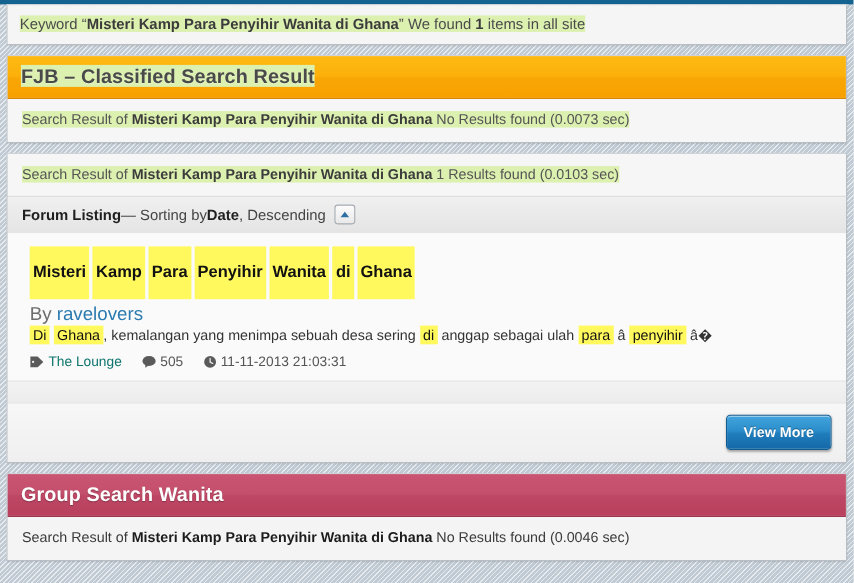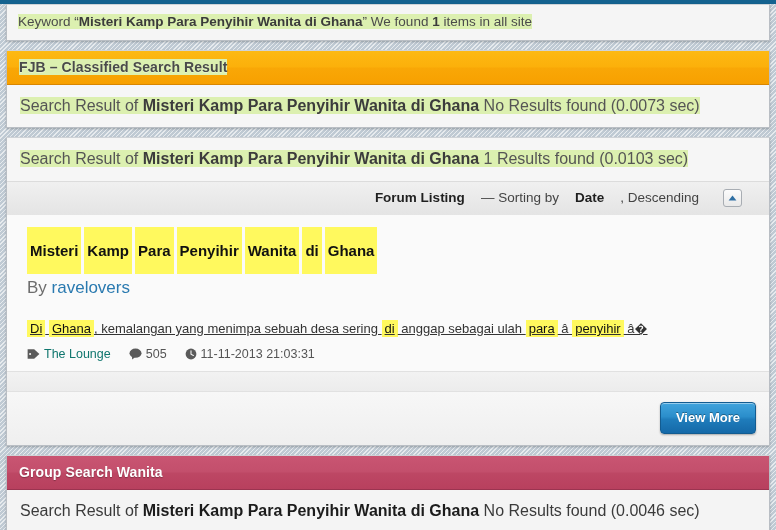--- a/index.html
+++ b/index.html
@@ -44,21 +44,21 @@
     padding: 9px 11px 10px 11px;
     font-size: 13.5px;
     color: #4b4b4b;
     line-height: 1.2;
   }
   .hl-sel { background: #dcf0b0; }
   .keyword-strip b { color: #3b3b3b; }
   
   .sec-head {
     padding: 8px 12px 9px 12px;
-    font-size: 14px;
+    font-size: 18px;
     font-weight: bold;
     letter-spacing: 0.1px;
   }
   .sec-head.fjb {
     background: linear-gradient(to bottom, #fdb913 0%, #fcb00a 48%, #f9a706 52%, #f7a000 100%);
     border-bottom: 1px solid #d98600;
     color: #4a4a4a;
     text-shadow: 0 1px 0 rgba(255,255,255,0.35);
   }
   .sec-head.forum {
@@ -70,36 +70,36 @@
   .sec-head.group {
     background: linear-gradient(to bottom, #c95572 0%, #c34f6c 48%, #bd4764 52%, #b8405e 100%);
     border-bottom: 1px solid #9b3450;
     color: #ffffff;
     text-shadow: 0 1px 1px rgba(0,0,0,0.3);
   }
   .sec-head .hl-sel { color: #4a4a4a; }
   
   .result-of {
     padding: 11px 13px 12px 13px;
-    font-size: 16px;
+    font-size: 13px;
     color: #555;
     background: #f6f6f6;
     line-height: 1.2;
   }
   .result-of b { color: #3c3c3c; }
   .result-of.plain { color: #3b3b3b; background: #f4f4f4; }
   .result-of.plain b { color: #1c1c1c; }
   
   .listing-bar {
     border-top: 1px solid #dcdcdc;
     background: linear-gradient(to bottom, #f0f0f0 0%, #e4e4e4 100%);
     padding: 7px 27px 8px 13px;
     font-size: 13.5px;
     color: #444;
-    display: flex; align-items: center; gap: 16px; justify-content: flex-end;
+    display: flex; align-items: center; gap: 0;
   }
   .listing-bar .lb-strong { font-weight: bold; color: #1f1f1f; }
   .sort-toggle {
     display: inline-flex; align-items: center; justify-content: center;
     width: 19px; height: 18px;
     margin-left: 8px;
     border: 1px solid #a8adb3;
     border-radius: 3px;
     background: linear-gradient(to bottom, #fcfcfc 0%, #e9e9e9 100%);
     cursor: pointer;
@@ -111,21 +111,21 @@
   .res-title .kw {
     background: #fff95e;
     color: #111;
     padding: 13px 3px;
     margin-right: 3px;
     display: inline-block;
   }
   .res-by { font-size: 17px; color: #6d6d6d; margin-top: 4px; }
   .res-by a { color: #2a7ab0; text-decoration: none; }
   .res-snippet {
-    font-size: 13px; color: #333; margin-top: 22px; line-height: 1.4; text-decoration: underline;
+    font-size: 13px; color: #333; margin-top: 0; line-height: 1.4;
   }
   .res-snippet .kw { background: #fff95e; color: #111; padding: 1px 3px; }
   .res-meta {
     margin-top: 8px; font-size: 12.5px; color: #555;
     display: flex; align-items: center; gap: 6px;
   }
   .res-meta .mi { display: inline-flex; align-items: center; gap: 4px; margin-right: 12px; }
   .res-meta a { color: #0f766e; text-decoration: none; }
   .res-meta svg { display: block; }
   .row-sep { height: 1px; background: #e1e1e1; }

